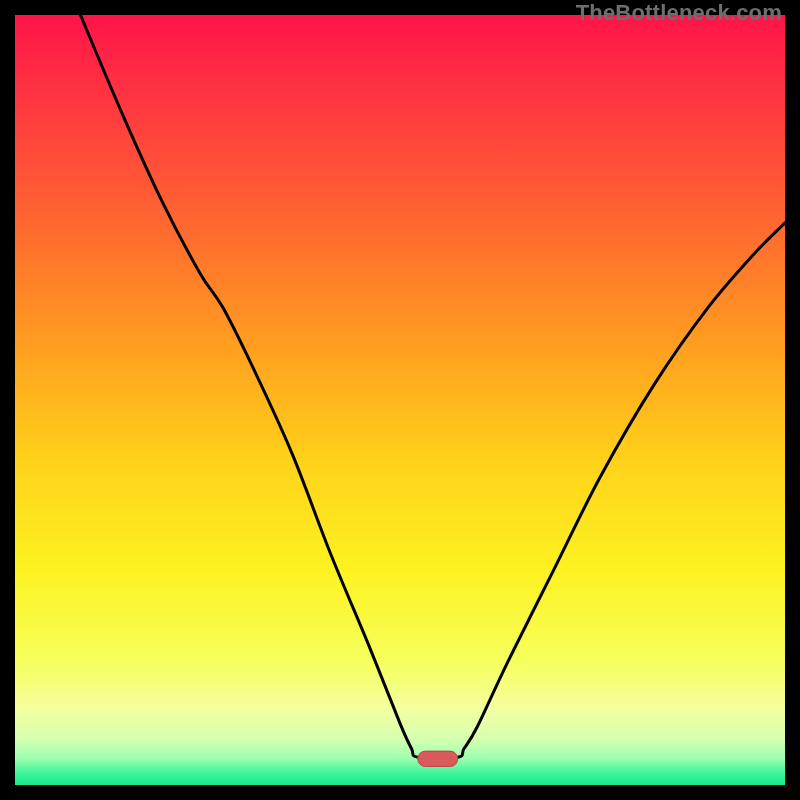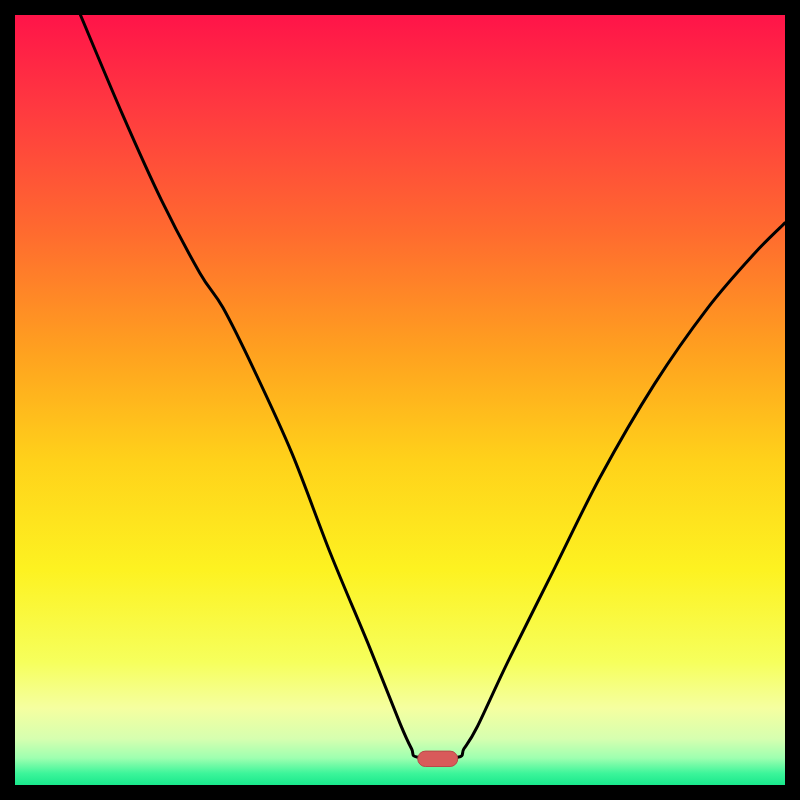--- a/index.html
+++ b/index.html
@@ -48,20 +48,21 @@
     left: 0;
     top: 0;
     width: 770px;
     height: 770px;
   }
 </style>
 </head>
 <body>
 <div class="frame">
 
+  <div class="watermark">TheBottleneck.com</div>
 
   <div class="plot">
 
     <svg class="gradient-bg" viewBox="0 0 770 770" preserveAspectRatio="none">
       <defs>
         <linearGradient id="bg-grad" x1="0" y1="0" x2="0" y2="1">
             <stop offset="0%" stop-color="#ff1449"></stop>
             <stop offset="12%" stop-color="#ff3940"></stop>
             <stop offset="28.000000000000004%" stop-color="#ff6a2f"></stop>
             <stop offset="44%" stop-color="#ffa21f"></stop>

